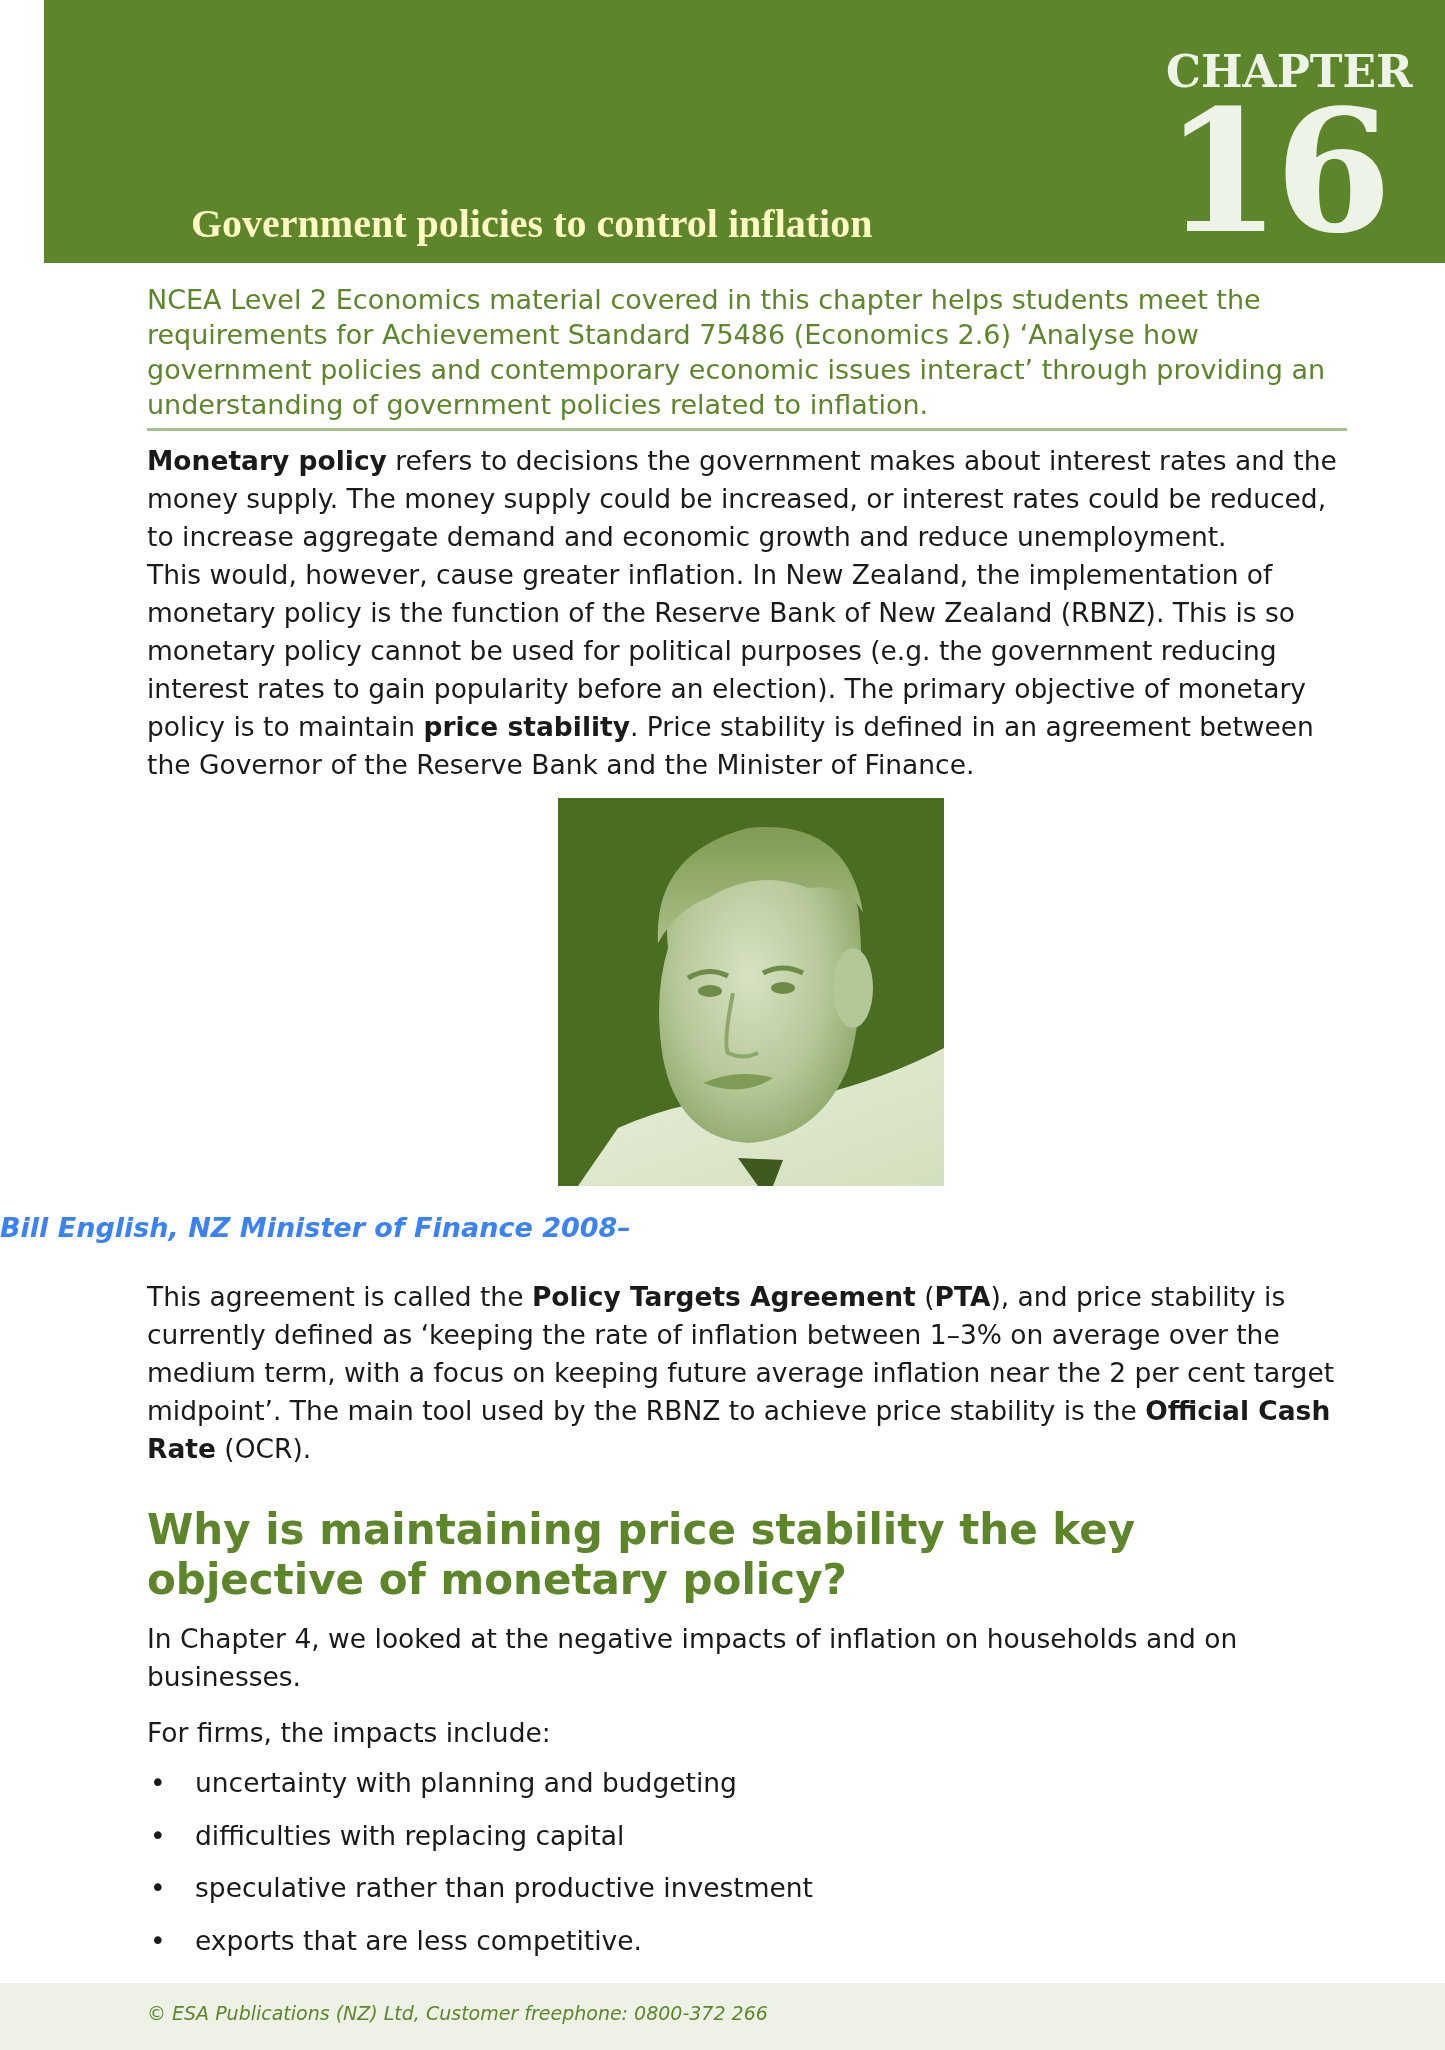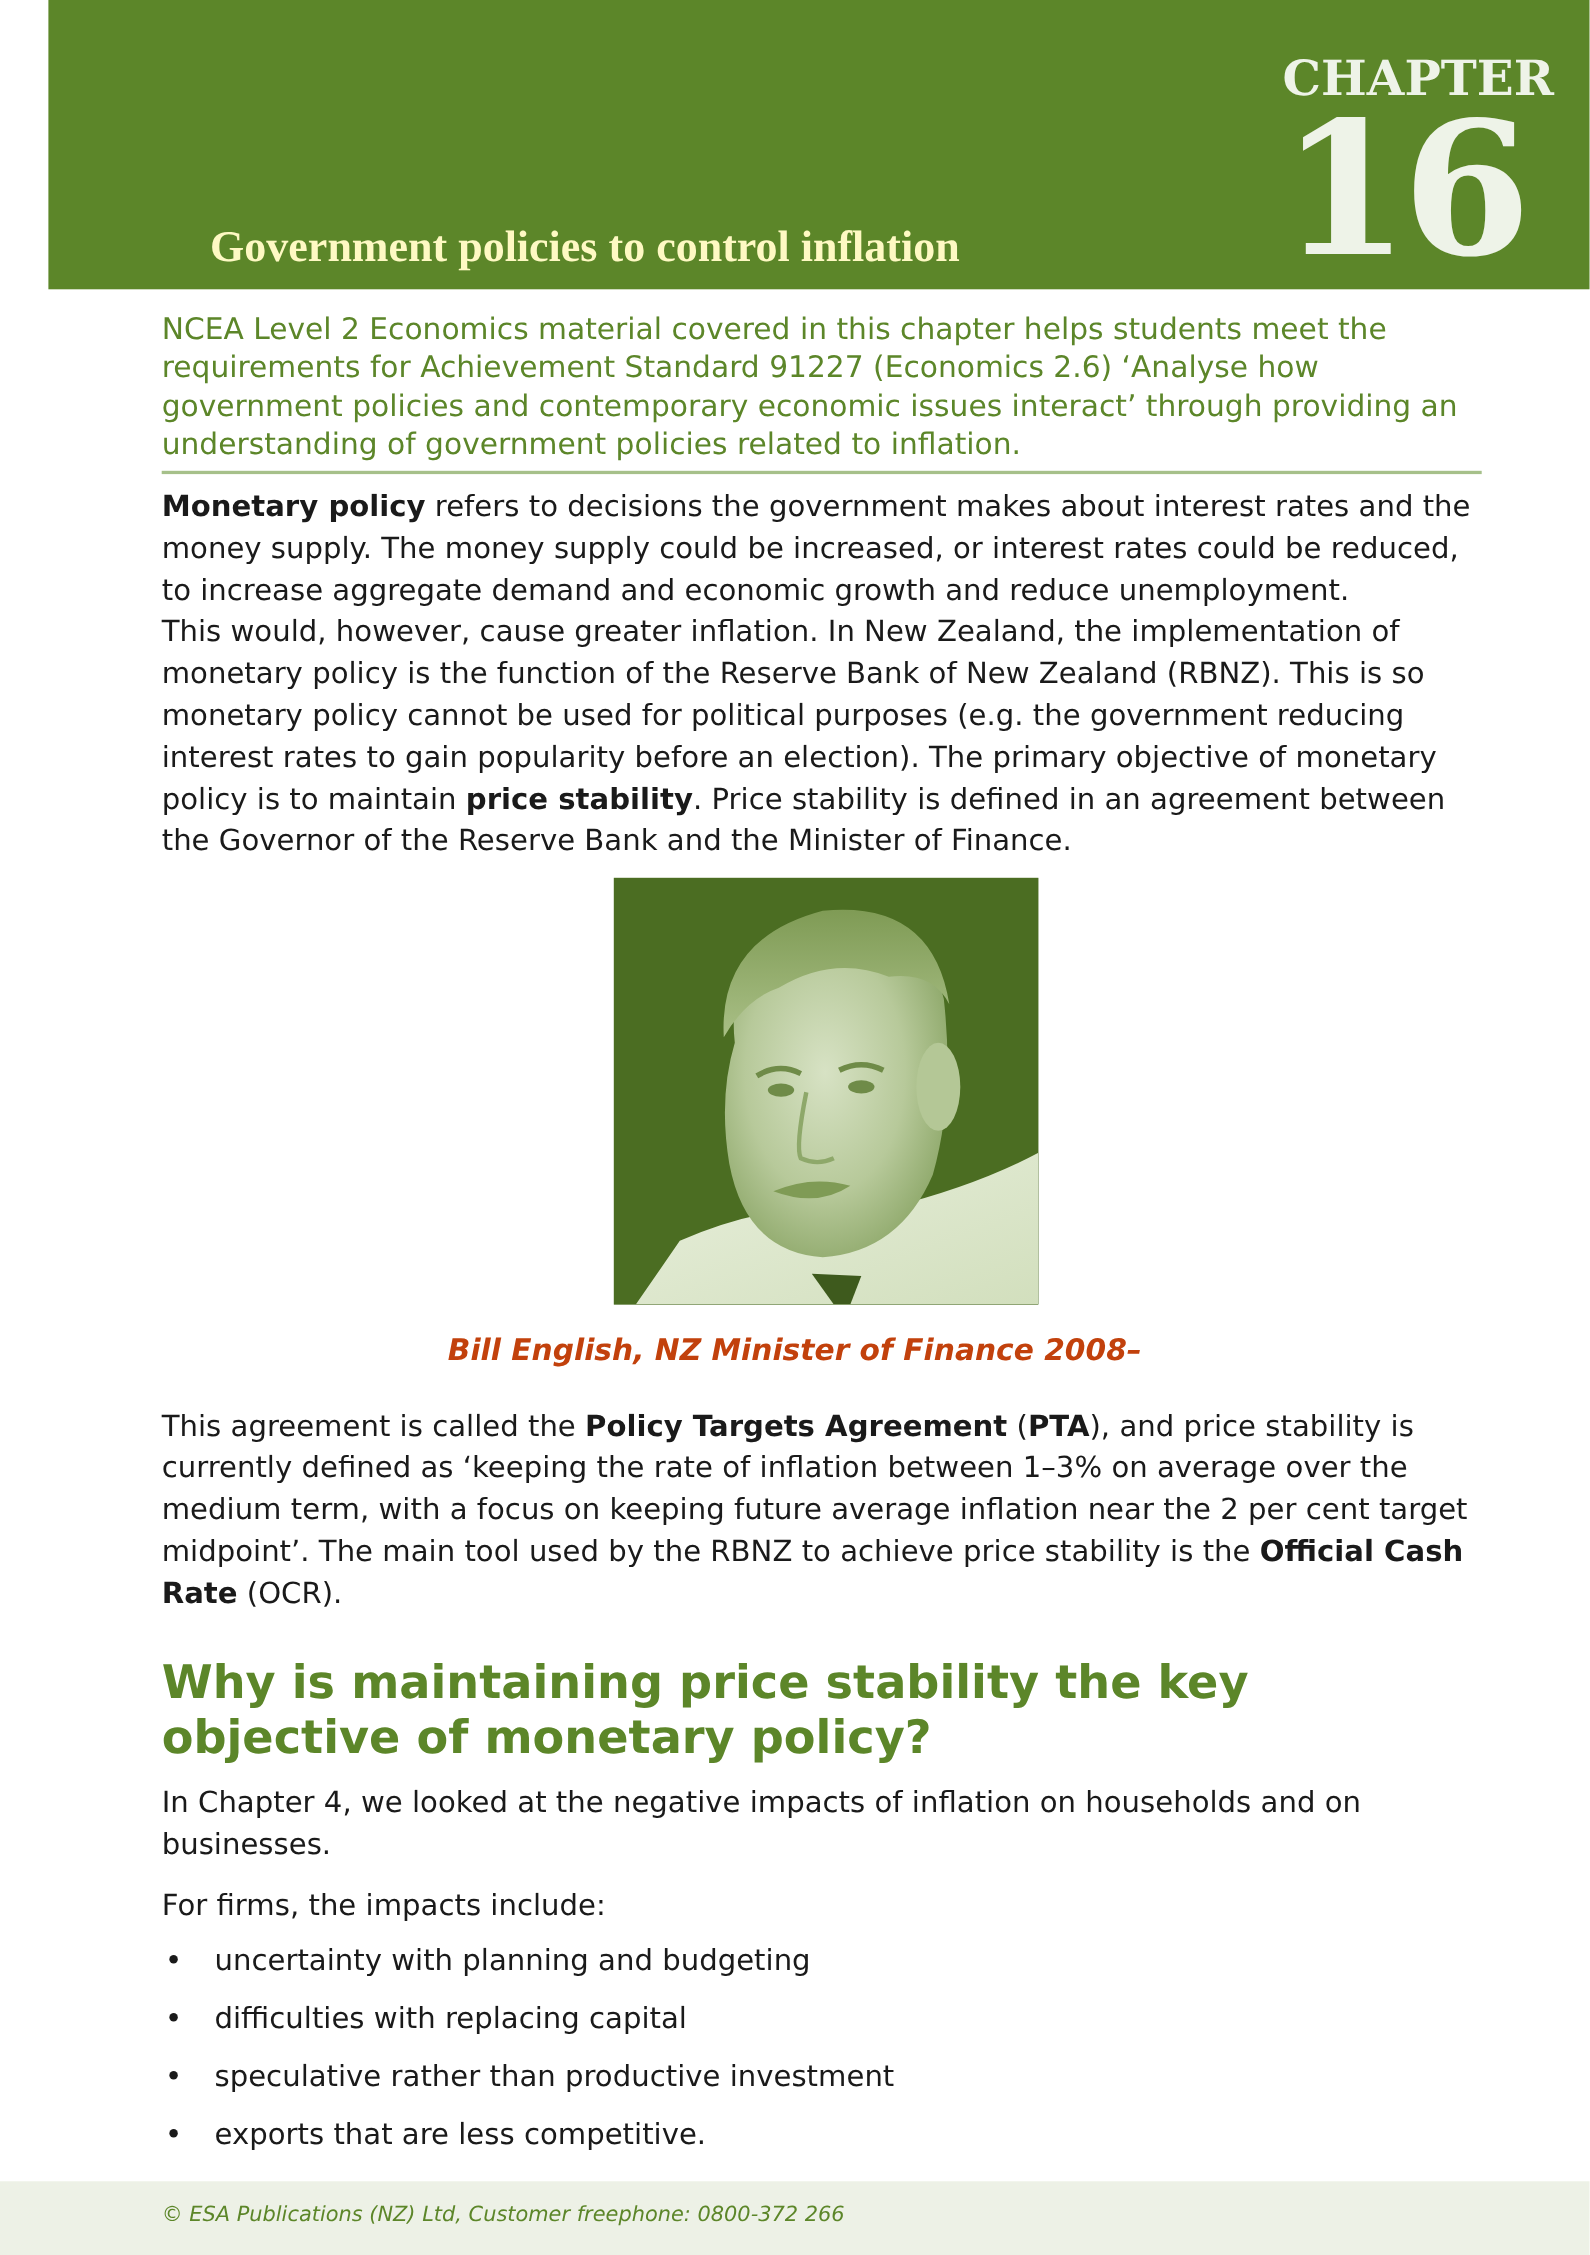--- a/index.html
+++ b/index.html
@@ -88,25 +88,24 @@
       width: 386px;
       height: 388px;
       background: #4b6d22;
       overflow: hidden;
     }
     .caption {
       position: absolute;
       left: 0;
       width: 1445px;
       top: 1212px;
-      text-align: center;
       font-size: 27px;
       font-style: italic;
       font-weight: bold;
-      color: #c2410c;
+      color: #3b82f6;
     }
     .p2 { top: 1278px; }
     .section-heading {
       position: absolute;
       left: 147px;
       top: 1505px;
       width: 1210px;
       font-size: 42px;
       line-height: 50px;
       font-weight: bold;
@@ -157,21 +156,21 @@
   </style>
 </head>
 <body>
 
 <div class="header">
   <div class="chapter-label">CHAPTER</div>
   <div class="chapter-number">16</div>
   <div class="chapter-title">Government policies to control inflation</div>
 </div>
 
-<div class="intro">NCEA Level 2 Economics material covered in this chapter helps students meet the requirements for Achievement Standard 91227 (Economics 2.6) ‘Analyse how government policies and contemporary economic issues interact’ through providing an understanding of government policies related to inflation.</div>
+<div class="intro">NCEA Level 2 Economics material covered in this chapter helps students meet the requirements for Achievement Standard 75486 (Economics 2.6) ‘Analyse how government policies and contemporary economic issues interact’ through providing an understanding of government policies related to inflation.</div>
 
 <div class="divider"></div>
 
 <div class="body-text p1"><b>Monetary policy</b><span> refers to decisions the government makes about interest rates and the money supply. The money supply could be increased, or interest rates could be reduced, to increase aggregate demand and economic growth and reduce unemployment.</span><br><span>This would, however, cause greater inflation. In New Zealand, the implementation of monetary policy is the function of the Reserve Bank of New Zealand (RBNZ). This is so monetary policy cannot be used for political purposes (e.g. the government reducing interest rates to gain popularity before an election). The primary objective of monetary policy is to maintain </span><b>price stability</b><span>. Price stability is defined in an agreement between the Governor of the Reserve Bank and the Minister of Finance.</span></div>
 
 <div class="photo" title="Portrait photo of Bill English">
   <svg width="386" height="388" viewBox="0 0 386 388" xmlns="http://www.w3.org/2000/svg">
     <defs>
       <radialGradient id="faceGrad" cx="0.45" cy="0.45" r="0.6">
         <stop offset="0" stop-color="#d7e2c4"></stop>

